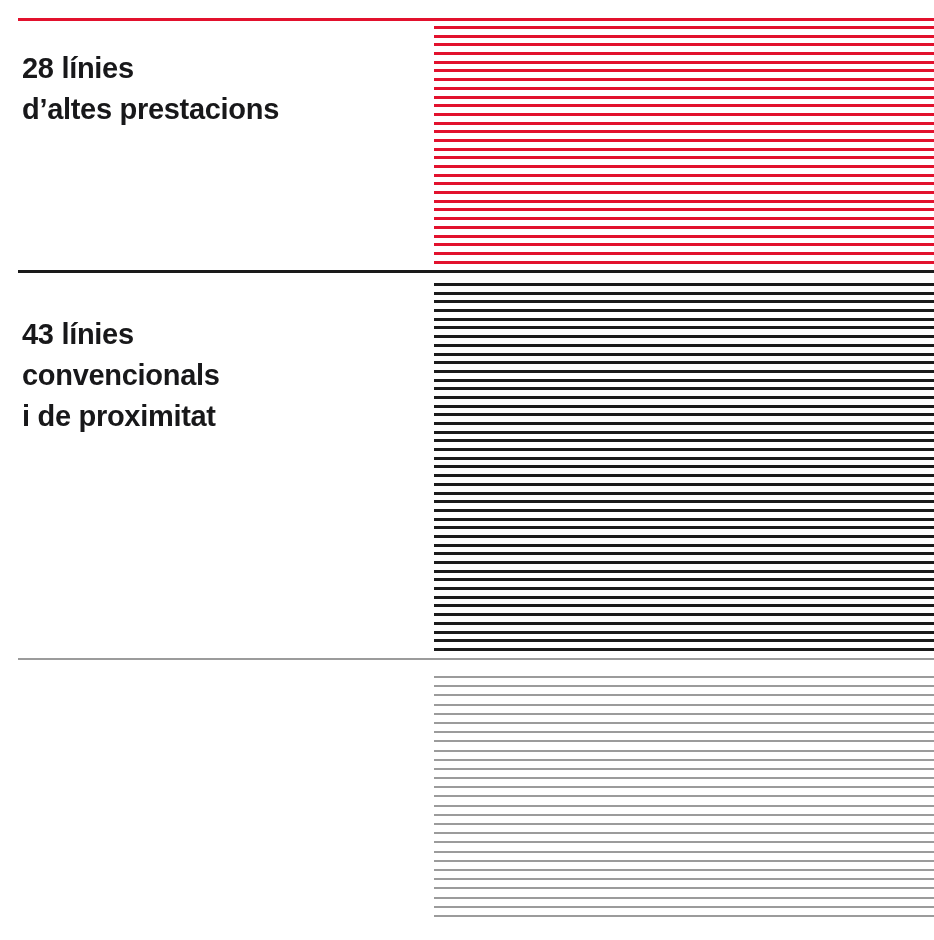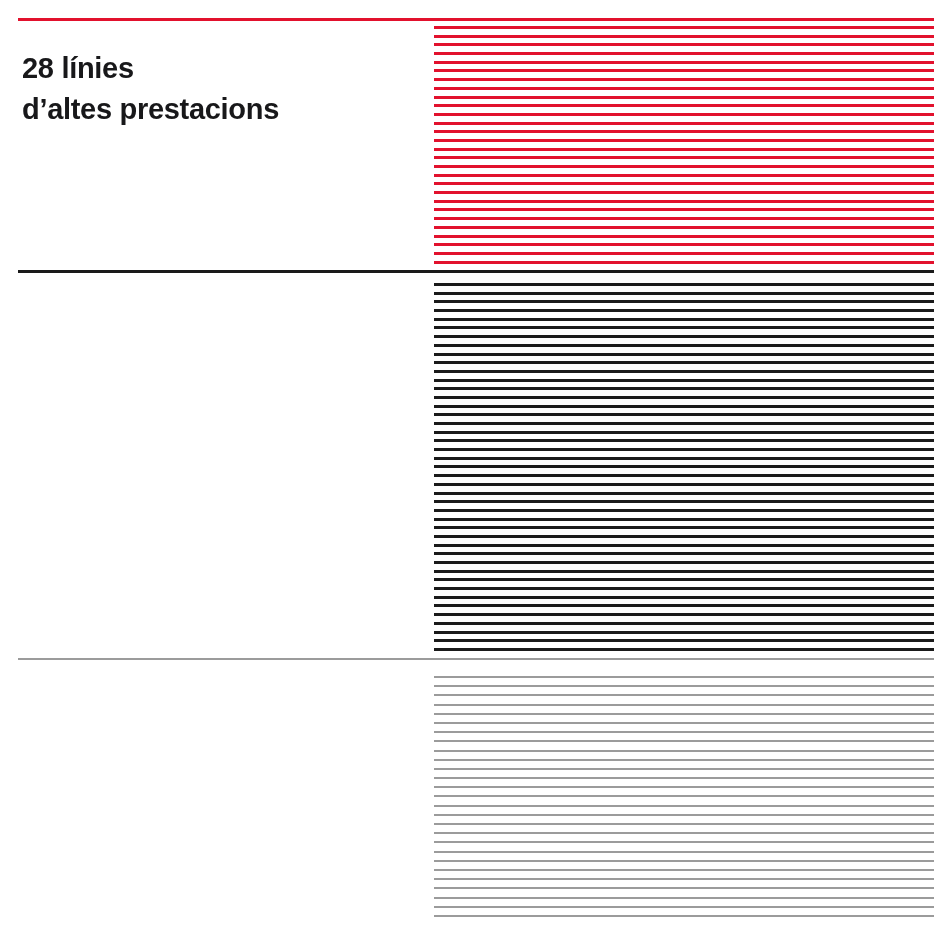--- a/index.html
+++ b/index.html
@@ -103,20 +103,23 @@
         <div class="stripe" style="height: 3px; background: rgb(226, 17, 45); margin-bottom: 5.7px;"></div>
         <div class="stripe" style="height: 3px; background: rgb(226, 17, 45); margin-bottom: 5.7px;"></div>
         <div class="stripe" style="height: 3px; background: rgb(226, 17, 45); margin-bottom: 5.7px;"></div>
         <div class="stripe" style="height: 3px; background: rgb(226, 17, 45); margin-bottom: 5.7px;"></div>
         <div class="stripe" style="height: 3px; background: rgb(226, 17, 45); margin-bottom: 5.7px;"></div>
       </div>
   </div>
 
   <div class="group" id="group-conv">
     <div class="rule dark" style="top:0px;"></div>
+    <div class="label" style="top:44px;">43 línies
+convencionals
+i de proximitat</div>
     <div class="stripes" id="stripes-conv" style="top:13px; height:375px;">
         <div class="stripe" style="height: 3px; background: rgb(26, 26, 26); margin-bottom: 5.7px;"></div>
         <div class="stripe" style="height: 3px; background: rgb(26, 26, 26); margin-bottom: 5.7px;"></div>
         <div class="stripe" style="height: 3px; background: rgb(26, 26, 26); margin-bottom: 5.7px;"></div>
         <div class="stripe" style="height: 3px; background: rgb(26, 26, 26); margin-bottom: 5.7px;"></div>
         <div class="stripe" style="height: 3px; background: rgb(26, 26, 26); margin-bottom: 5.7px;"></div>
         <div class="stripe" style="height: 3px; background: rgb(26, 26, 26); margin-bottom: 5.7px;"></div>
         <div class="stripe" style="height: 3px; background: rgb(26, 26, 26); margin-bottom: 5.7px;"></div>
         <div class="stripe" style="height: 3px; background: rgb(26, 26, 26); margin-bottom: 5.7px;"></div>
         <div class="stripe" style="height: 3px; background: rgb(26, 26, 26); margin-bottom: 5.7px;"></div>

